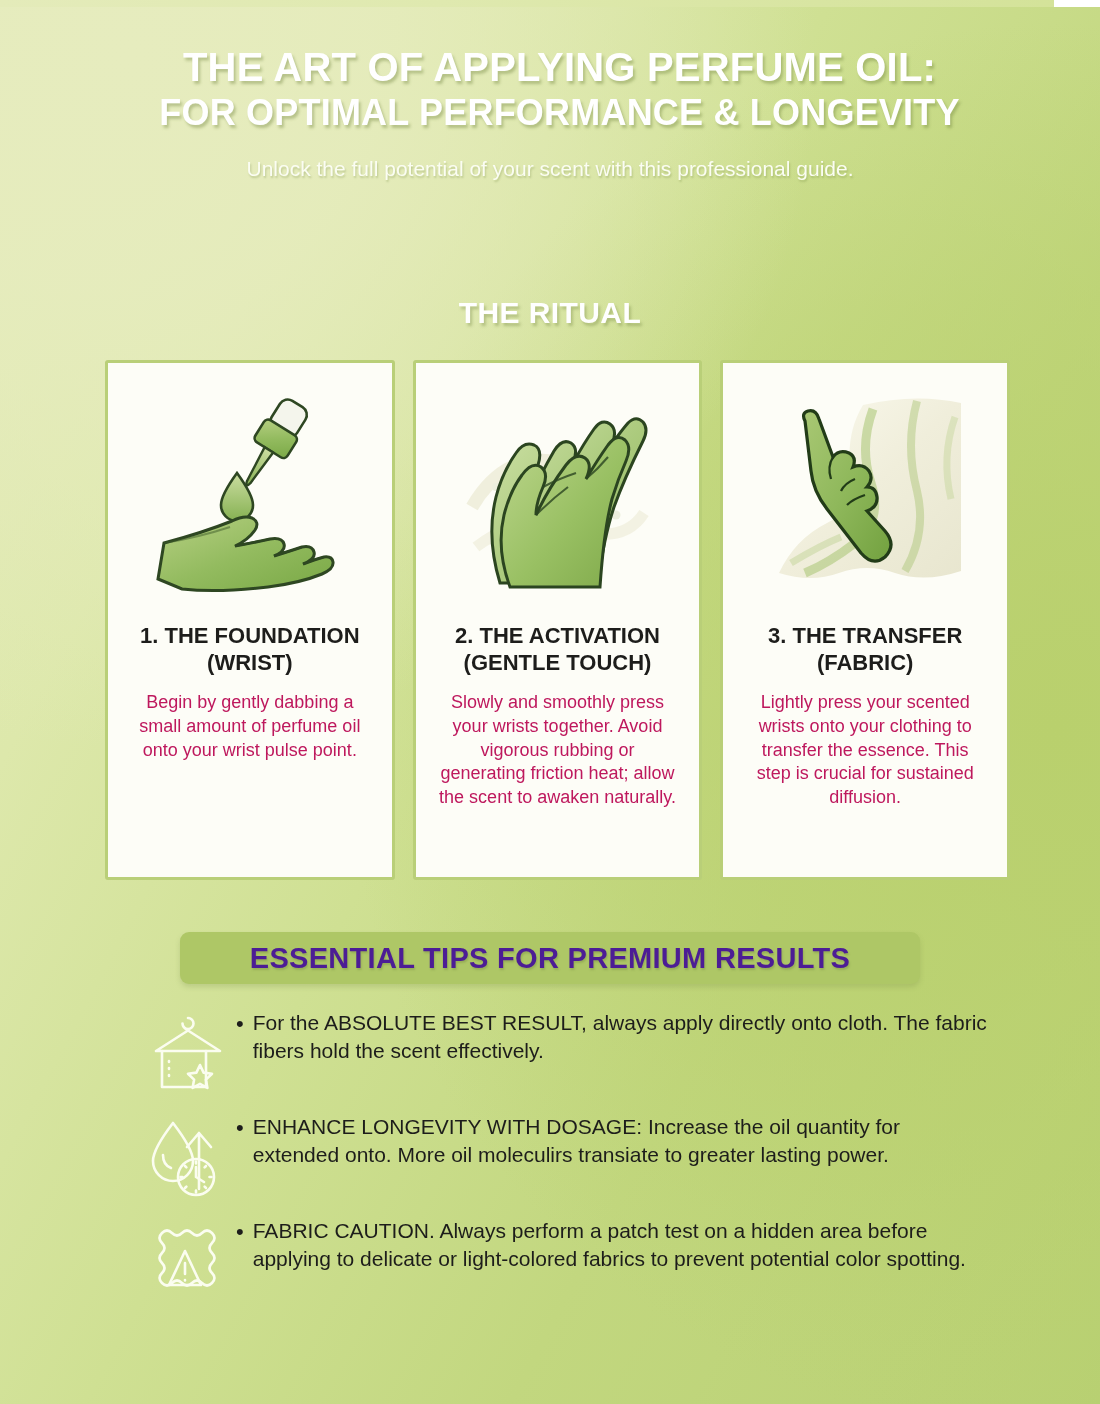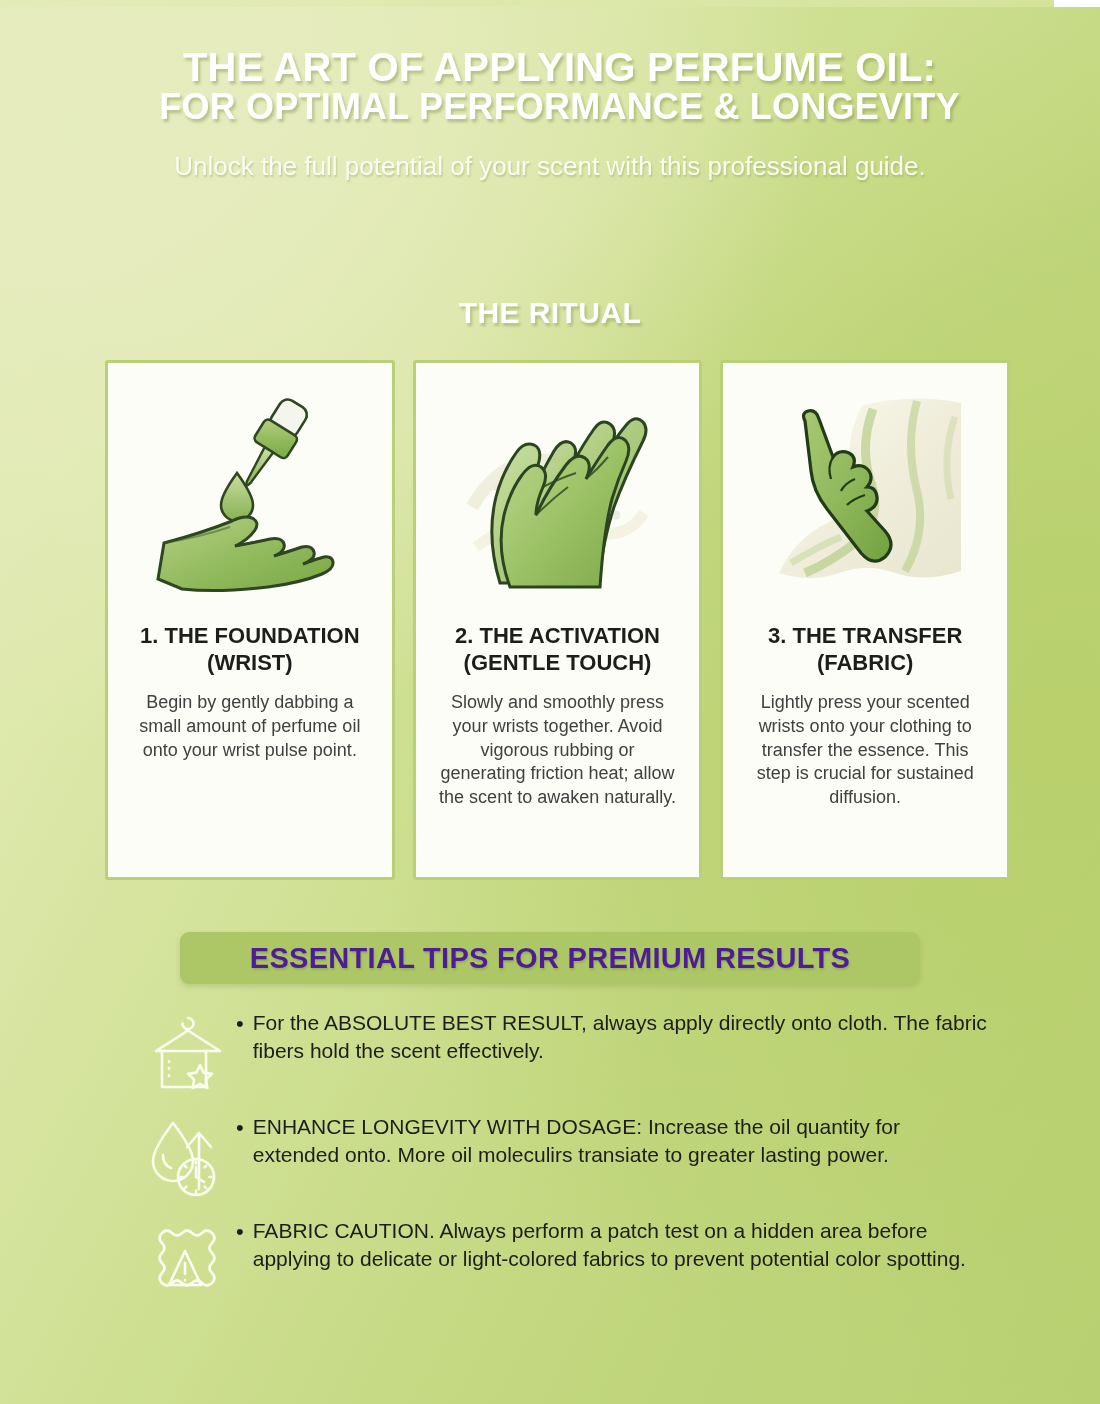--- a/index.html
+++ b/index.html
@@ -39,25 +39,25 @@
   .header { position: absolute; top: 46px; left: 0; right: 0; text-align: center; }
   .title-l1, .title-l2 {
     color: #ffffff;
     font-weight: 700;
     letter-spacing: 0.2px;
     text-shadow: 2px 3px 3px rgba(110,130,60,0.40);
     line-height: 1.06;
     padding-left: 19px;
   }
   .title-l1 { font-size: 40px; }
-  .title-l2 { font-size: 36px; }
+  .title-l2 { font-size: 36px; margin-top: 6px; }
   .subtitle {
     margin-top: 24px;
     color: #fbfdf3;
-    font-size: 26px;
+    font-size: 21px;
     font-weight: 400;
     text-shadow: 1px 2px 2px rgba(110,130,60,0.32);
   }
 
   
   .ritual-heading {
     position: absolute;
     top: 296px; left: 0; right: 0;
     text-align: center;
     color: #ffffff;
@@ -102,21 +102,21 @@
     font-size: 22px;
     font-weight: 700;
     color: #1d1d1b;
     line-height: 1.22;
     white-space: pre-line;
   }
   .card-body {
     margin-top: 14px;
     text-align: center;
     font-size: 18px;
-    color: #404040;
+    color: #be185d;
     line-height: 1.33;
     padding: 0 6px;
   }
 
   
   .tips-banner {
     position: absolute;
     top: 932px;
     left: 180px;
     width: 740px;

